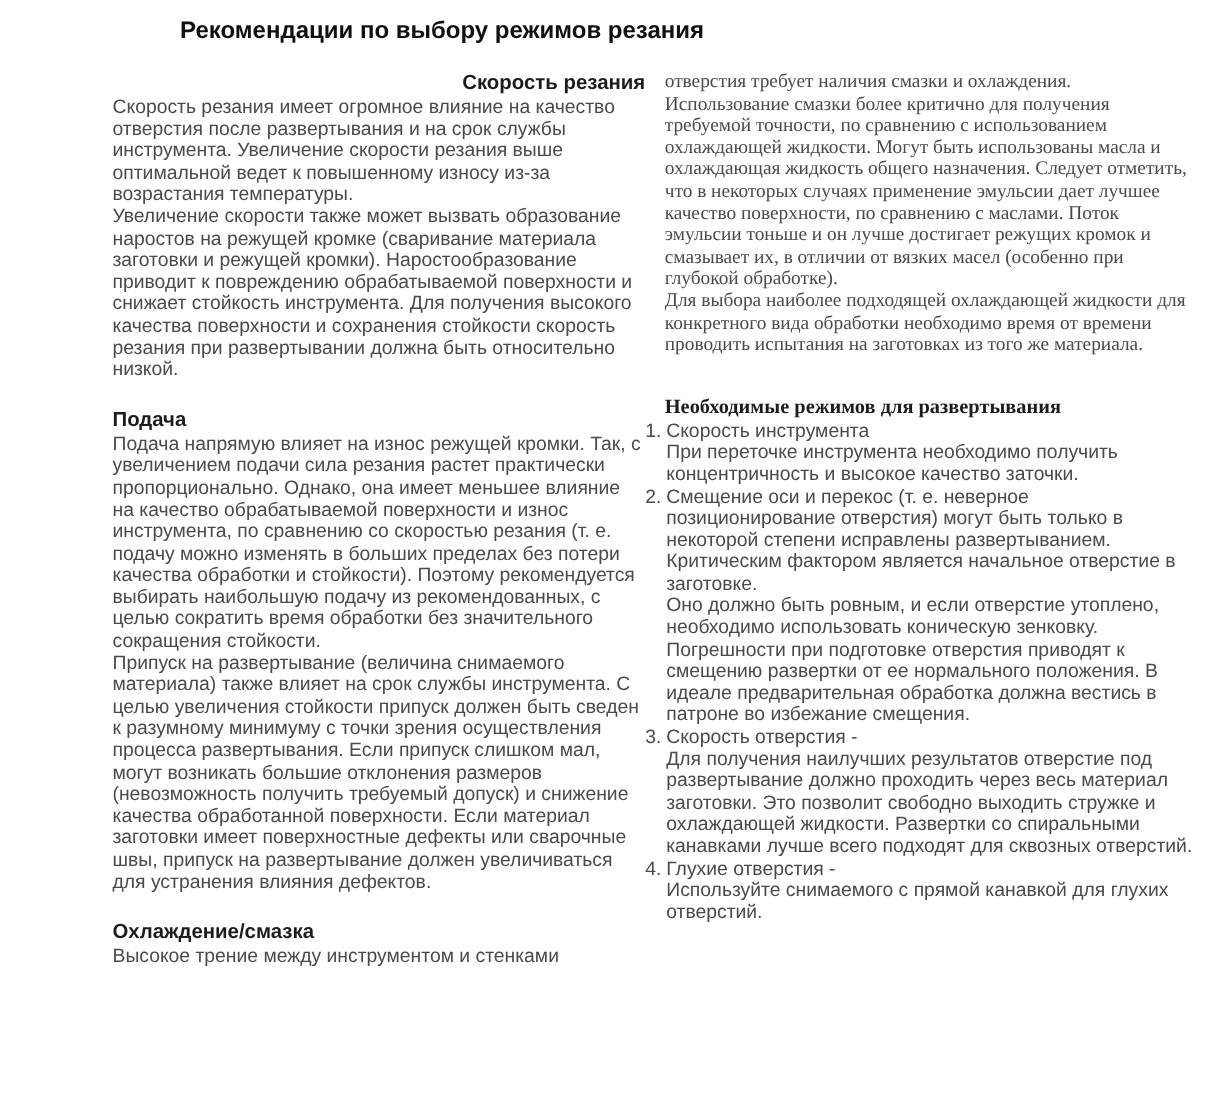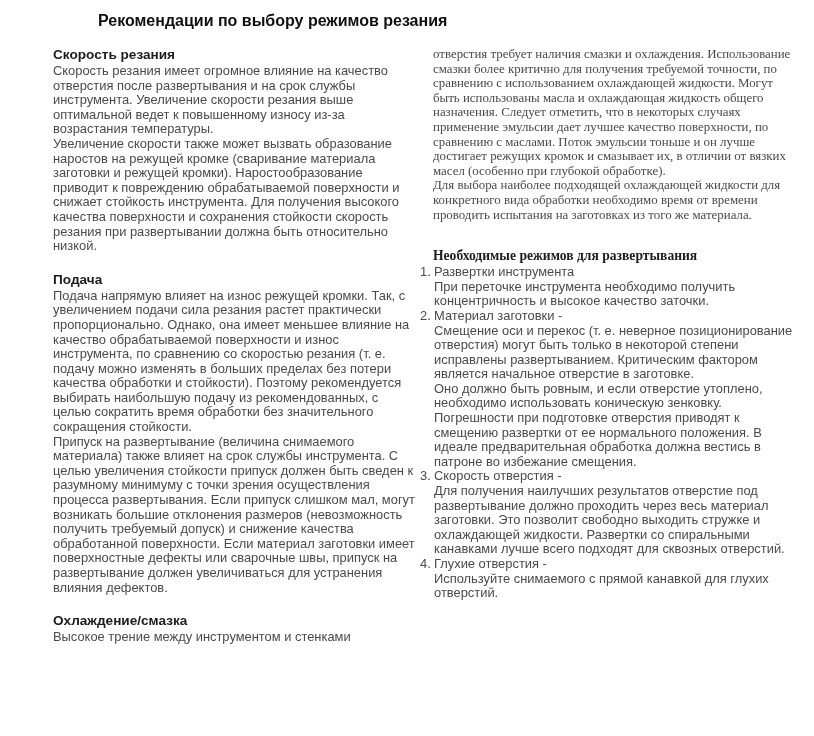--- a/index.html
+++ b/index.html
@@ -10,21 +10,21 @@
   body {
     width: 814px;
     height: 736px;
     font-family: "Liberation Sans", sans-serif;
     overflow: hidden;
   }
   .page {
     box-sizing: border-box;
     width: 814px;
     height: 707px;
-    padding: 12px 18px 0 53px;
+    padding: 12px 18px 0 75px;
     background: #ffffff;
     border-radius: 24px;
   }
   h1.doc-title {
     font-size: 16px;
     line-height: 18px;
     font-weight: bold;
     color: #101010;
     margin: 0 0 0 45px;
   }
@@ -40,21 +40,21 @@
     line-height: 14.6px;
     color: #4a4a4a;
   }
   h2.section-heading {
     font-size: 13.6px;
     line-height: 15px;
     font-weight: bold;
     color: #1c1c1c;
     margin: 18px 0 2px 0;
   }
-  section.first h2.section-heading { margin-top: 0; }
+  section.first h2.section-heading { margin-top: 0; text-align: right; }
   .col-right .indent { padding-left: 13px; font-family: Liberation Serif, serif; }
   section.conditions { margin-top: 26px; }
   .num-list { margin: 0; }
   .list-item { display: flex; }
   .list-item .num {
     flex: none;
     width: 14px;
     font-size: 12.9px;
     line-height: 14.6px;
     color: #4a4a4a;
@@ -104,29 +104,28 @@
       <section class="conditions">
         <div class="indent">
           <h2 class="section-heading">Необходимые режимов для развертывания</h2>
         </div>
 
         <div class="num-list">
 
           <div class="list-item">
             <span class="num">1.</span>
             <div class="li-body">
-              <p class="li-title">Развертки инструмента</p>
+              <p class="li-title">Скорость инструмента</p>
               <p>При переточке инструмента необходимо получить концентричность и высокое качество заточки.</p>
             </div>
           </div>
 
           <div class="list-item">
             <span class="num">2.</span>
             <div class="li-body">
-              <p class="li-title">Материал заготовки -</p>
               <p>Смещение оси и перекос (т. е. неверное позиционирование отверстия) могут быть только в некоторой степени исправлены развертыванием. Критическим фактором является начальное отверстие в заготовке.</p>
               <p>Оно должно быть ровным, и если отверстие утоплено, необходимо использовать коническую зенковку. Погрешности при подготовке отверстия приводят к смещению развертки от ее нормального положения. В идеале предварительная обработка должна вестись в патроне во избежание смещения.</p>
             </div>
           </div>
 
           <div class="list-item">
             <span class="num">3.</span>
             <div class="li-body">
               <p class="li-title">Скорость отверстия -</p>
               <p>Для получения наилучших результатов отверстие под развертывание должно проходить через весь материал заготовки. Это позволит свободно выходить стружке и охлаждающей жидкости. Развертки со спиральными канавками лучше всего подходят для сквозных отверстий.</p>

